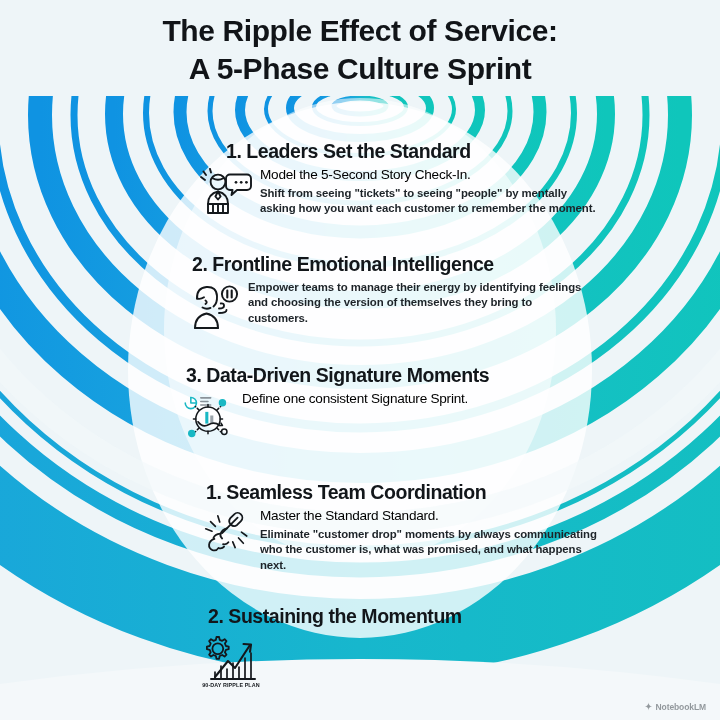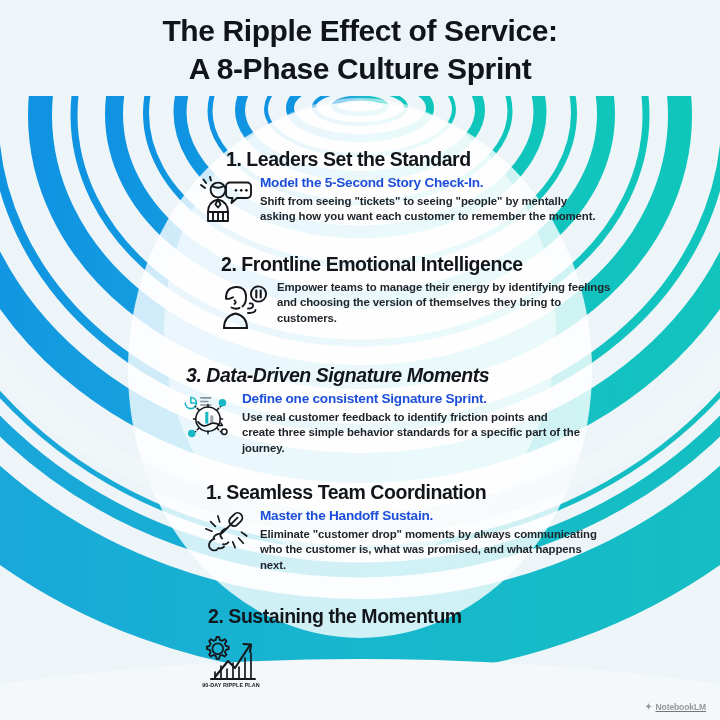--- a/index.html
+++ b/index.html
@@ -65,57 +65,56 @@
   .phase-icon {
     flex: 0 0 auto;
     width: 56px;
     height: 54px;
     margin-top: 2px;
   }
   .phase-icon svg { display: block; }
   .phase-text { flex: 1 1 auto; padding-top: 1px; }
   .phase-subhead {
     font-size: 13.6px;
-    font-weight: 700;
-    color: #1d4ed8;
+    font-weight: 400;
+    color: #000000;
     letter-spacing: -0.25px;
     line-height: 1.25;
     margin-bottom: 2px;
     white-space: nowrap;
   }
   .phase-desc {
     font-size: 11.4px;
     font-weight: 600;
     color: #1d2328;
     line-height: 1.34;
     letter-spacing: -0.1px;
   }
 
   
-  .phase-1 { top: 148px; left: 198px; }
+  .phase-1 { top: 140px; left: 198px; }
   .phase-1 .phase-heading { padding-left: 28px; }
-  .phase-2 { top: 253px; left: 186px; margin-left: 29px; }
+  .phase-2 { top: 253px; left: 186px; }
   .phase-2 .phase-heading { padding-left: 6px; }
   .phase-3 { top: 364px; left: 180px; }
-  .phase-3 .phase-heading { padding-left: 6px; font-style: italic; }
+  .phase-3 .phase-heading { padding-left: 6px; }
   .phase-4 { top: 481px; left: 198px; }
   .phase-4 .phase-heading { padding-left: 8px; }
   .phase-5 { top: 605px; left: 202px; }
   .phase-5 .phase-heading { padding-left: 6px; }
 
   
   .watermark {
     position: absolute;
     right: 14px;
     bottom: 8px;
     display: flex;
     align-items: flex-start;
     gap: 3px;
     opacity: 0.52;
-    text-decoration: underline;
   }
   .watermark-label {
     font-size: 8.5px;
     font-weight: 600;
     color: #3a4248;
     letter-spacing: -0.1px;
   }
 </style>
 </head>
 <body>
@@ -168,21 +167,21 @@
 
     <ellipse cx="360" cy="118" rx="455" ry="405" fill="none" stroke="#f2f8fa" stroke-width="22" opacity="0.62" clip-path="url(#lowerclip)"></ellipse>
 
     <path d="M -40 690 Q 360 628 760 690 L 760 720 L -40 720 Z" fill="#f4f8fa"></path>
   </svg>
 
   <div class="content-layer">
 
     <div class="title-block">
       <div class="title-line">The Ripple Effect of Service:</div>
-      <div class="title-line">A 8-Phase Culture Sprint</div>
+      <div class="title-line">A 5-Phase Culture Sprint</div>
     </div>
 
     <div class="phase phase-1">
       <div class="phase-heading">1. Leaders Set the Standard</div>
       <div class="phase-body">
         <div class="phase-icon">
           <svg viewBox="0 0 56 54" fill="none" stroke="#14181c" stroke-width="1.9" stroke-linecap="round" stroke-linejoin="round">
             <path d="M7 12 L3 9 M8 7 L5.5 3.5 M13 4.5 L12 0.9"></path>
             <circle cx="20" cy="14" r="7.4"></circle>
             <path d="M14.6 10.2 q5.4 3.2 10.8 0"></path>
@@ -241,21 +240,20 @@
             <circle cx="13" cy="46" r="3.3" fill="#19b8c4" stroke="#19b8c4"></circle>
             <circle cx="49" cy="44" r="3" fill="none" stroke="#14181c"></circle>
             <rect x="28" y="22" width="3.4" height="13" fill="#19b8c4" stroke="none"></rect>
             <rect x="33.5" y="26" width="3.4" height="9" fill="#9aa3aa" stroke="none"></rect>
             <path d="M20 33 q5 7 12 3 q6-3.5 12 1" stroke="#14181c" stroke-width="1.9"></path>
             <path d="M44 37 l3 0 l-1.6-2.6" stroke="#14181c" stroke-width="1.7"></path>
           </svg>
         </div>
         <div class="phase-text">
           <div class="phase-subhead">Define one consistent Signature Sprint.</div>
-          <div class="phase-desc">Use real customer feedback to identify friction points and create three simple behavior standards for a specific part of the journey.</div>
         </div>
       </div>
     </div>
 
     <div class="phase phase-4">
       <div class="phase-heading">1. Seamless Team Coordination</div>
       <div class="phase-body">
         <div class="phase-icon">
           <svg viewBox="0 0 58 54" fill="none" stroke="#14181c" stroke-width="1.9" stroke-linecap="round" stroke-linejoin="round">
             <path d="M41 9 l-16 16"></path>
@@ -263,21 +261,21 @@
             <path d="M30 20 q-5 1-6.5 5.5 q-1 3 1.5 5"></path>
             <path d="M23 25.5 q-5.5 0.5-7 4.5"></path>
             <path d="M17 31 q-5 1.5-5.5 6 q-0.4 4 3.5 5.5 q4 1.4 6-2"></path>
             <path d="M21.5 40.5 q3.5 1 5.5-1.5"></path>
             <path d="M26 36.5 q3.8 0.6 5.5-2"></path>
             <path d="M18 18 l-5-5 M14.5 23 l-6.5-2.5 M22.5 13.5 l-2-6.5" stroke-width="1.7"></path>
             <path d="M45 24 l5.5 4 M42 30 l5 5.5 M36 34 l2.5 6" stroke-width="1.7"></path>
           </svg>
         </div>
         <div class="phase-text">
-          <div class="phase-subhead">Master the Handoff Sustain.</div>
+          <div class="phase-subhead">Master the Standard Standard.</div>
           <div class="phase-desc">Eliminate "customer drop" moments by always communicating who the customer is, what was promised, and what happens next.</div>
         </div>
       </div>
     </div>
 
     <div class="phase phase-5">
       <div class="phase-heading">2. Sustaining the Momentum</div>
       <div class="phase-body">
         <div class="phase-icon" style="width:68px;">
           <svg viewBox="0 0 68 56" fill="none" stroke="#14181c" stroke-width="1.8" stroke-linecap="round" stroke-linejoin="round">

